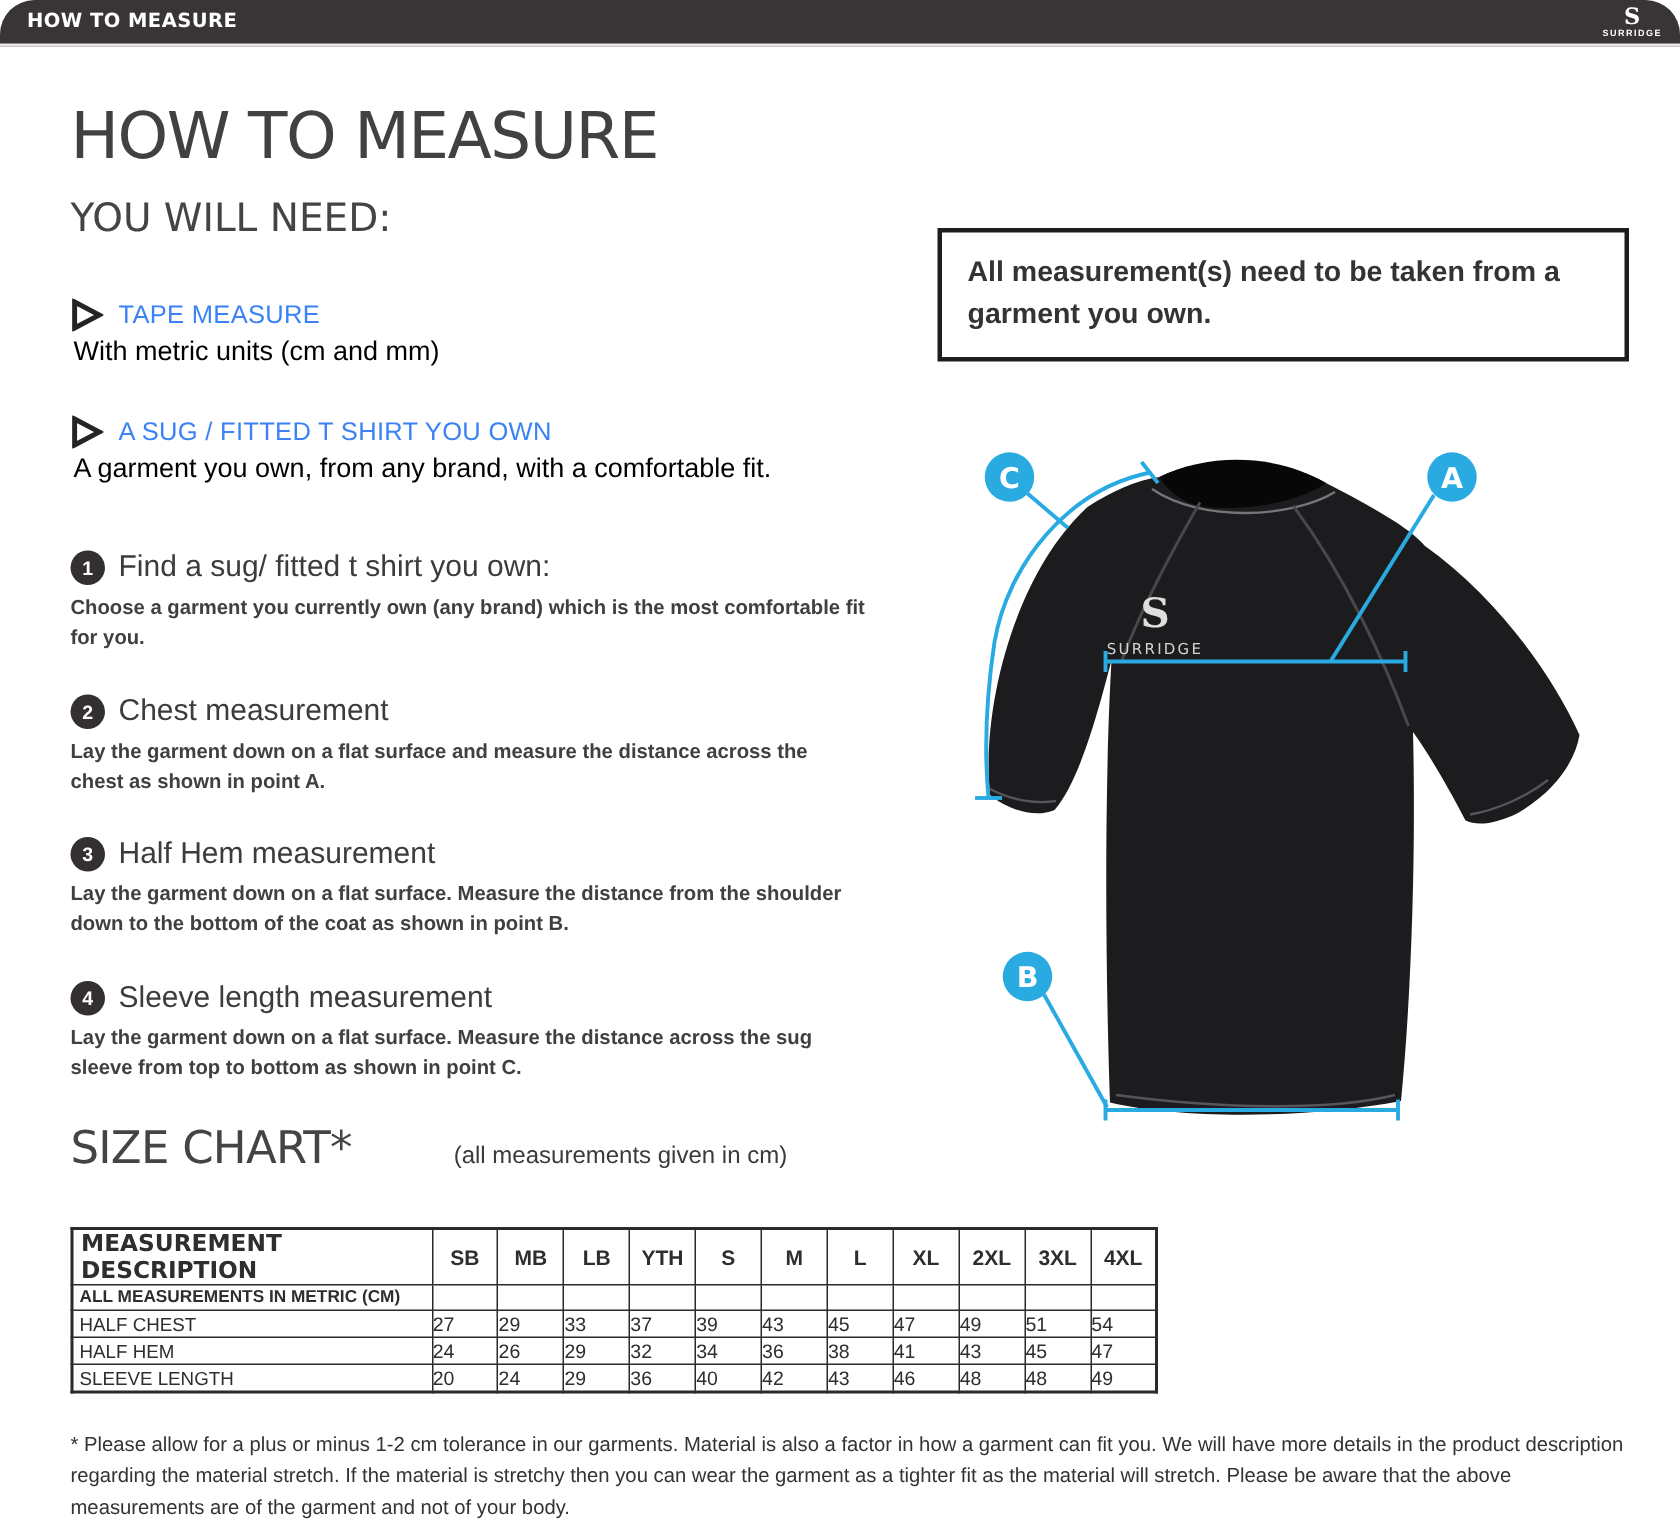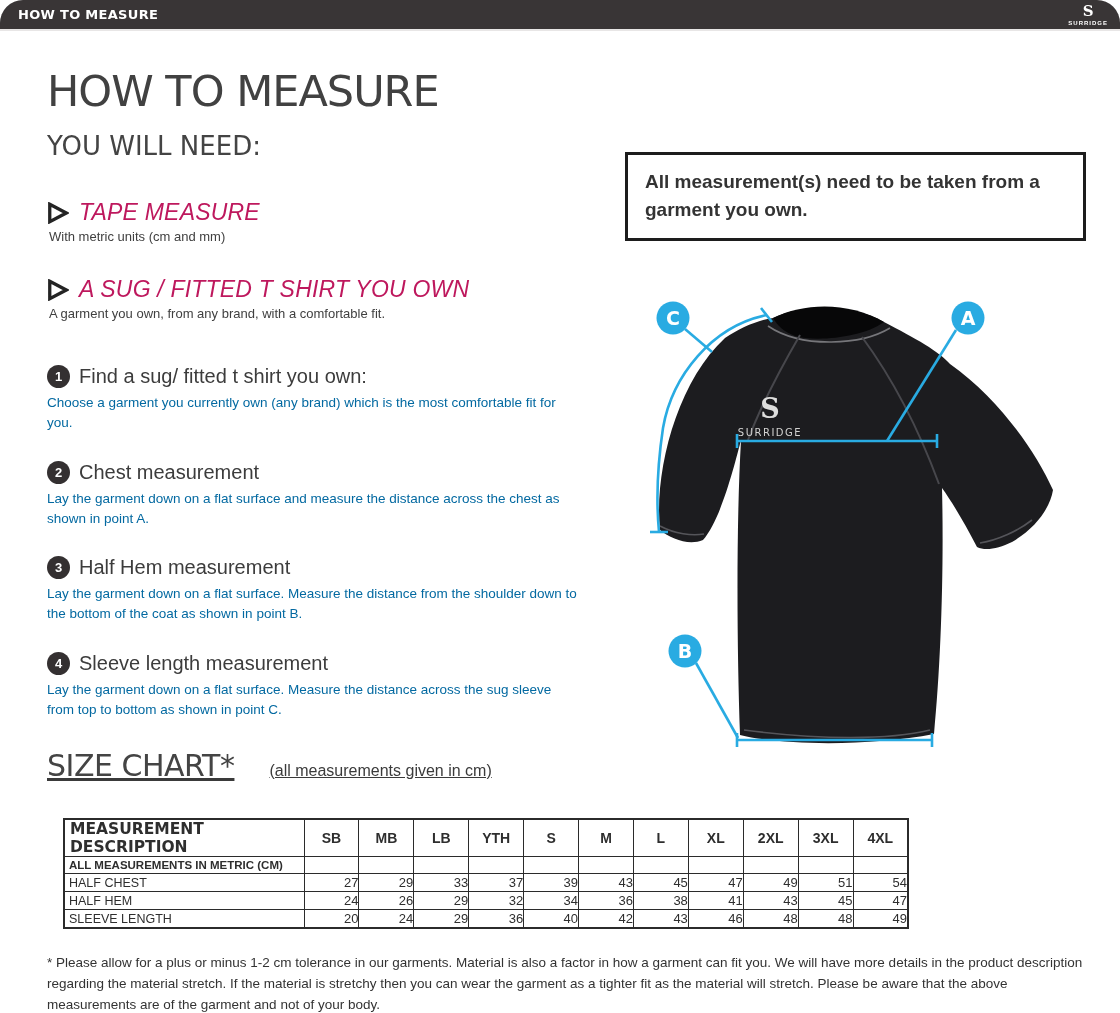--- a/index.html
+++ b/index.html
@@ -19,54 +19,54 @@
   
   .h1{position:absolute;left:47px;top:66px;font-family:"DejaVu Sans", sans-serif;
       font-size:43px;color:#414141;letter-spacing:-1px;}
 
   
   .leftcol{position:absolute;left:47px;top:131px;width:545px;}
   .ywn-heading{font-family:"DejaVu Sans", sans-serif;font-size:26px;color:#444;margin:0 0 38px 0;}
   .need-item{margin-bottom:32px;}
   .need-head{display:flex;align-items:center;gap:10px;}
   .tri-icon{width:22px;height:22px;flex:0 0 auto;}
-  .need-title{font-size:23px;color:#be185d;letter-spacing:.2px;font-style:italic;}
-  .need-desc{margin:3px 0 0 2px;font-size:13px;color:#404040;}
+  .need-title{font-size:17px;color:#3b82f6;letter-spacing:.2px;}
+  .need-desc{margin:3px 0 0 2px;font-size:18px;color:#000000;}
 
   .steps{margin-top:44px;}
   .step{margin-bottom:27px;}
   .step-head{display:flex;align-items:center;gap:9px;margin-bottom:5px;}
   .step-num{width:23px;height:23px;border-radius:50%;background:#343031;color:#fff;
             display:flex;align-items:center;justify-content:center;font-size:13px;font-weight:bold;flex:0 0 auto;}
   .step-title{font-size:20px;color:#3c3c3c;}
-  .step-desc{margin:0;font-size:13.5px;line-height:1.5;color:#0369a1;max-width:530px;}
+  .step-desc{margin:0;font-size:13.5px;line-height:1.5;color:#404040;max-width:530px;font-weight:bold;}
 
   
   .notice{position:absolute;left:625px;top:152px;width:461px;box-sizing:border-box;
           border:3px solid #1d1d1d;padding:13px 17px 15px 17px;
           font-size:19px;font-weight:bold;color:#333;line-height:1.45;
           font-family:"Liberation Sans", sans-serif;}
 
   
   .diagram{position:absolute;left:600px;top:288px;width:490px;height:492px;}
 
   
-  .sc-head{position:absolute;left:47px;top:748px;display:flex;align-items:baseline;gap:35px;text-decoration:underline;}
+  .sc-head{position:absolute;left:47px;top:748px;display:flex;align-items:baseline;gap:68px;}
   .sc-title{font-family:"DejaVu Sans", sans-serif;font-size:30px;color:#444;letter-spacing:-.5px;}
   .sc-sub{font-size:16px;color:#3b3b3b;}
 
-  table.size-table{position:absolute;left:47px;top:818px;width:846px;border-collapse:collapse;
-                   border:2px solid #2b2b2b;table-layout:fixed;margin-left:16px;}
+  table.size-table{position:absolute;left:47px;top:818px;width:725px;border-collapse:collapse;
+                   border:2px solid #2b2b2b;table-layout:fixed;}
   .size-table th,.size-table td{border:1px solid #2b2b2b;padding:0;color:#2e2e2e;}
   .size-table col.desc{width:240px;}
   .size-table .hdr th{height:27px;font-size:14px;}
   .size-table .hdr th.desc-col{font-size:15.5px;text-align:left;padding-left:5px;
                                font-family:"DejaVu Sans", sans-serif;font-weight:bold;}
   .size-table .metric td{height:16px;font-size:11.5px;font-weight:bold;text-align:left;padding-left:4px;}
-  .size-table .datarow td{height:17px;font-size:13px;text-align:right;}
+  .size-table .datarow td{height:17px;font-size:13px;text-align:left;}
   .size-table .datarow td.row-label{text-align:left;padding-left:4px;font-size:12.5px;}
 
   .footnote{position:absolute;left:47px;top:938px;width:1046px;font-size:13.5px;
             line-height:1.58;color:#333;}
 </style>
 </head>
 <body>
 
 <div class="page">
 

